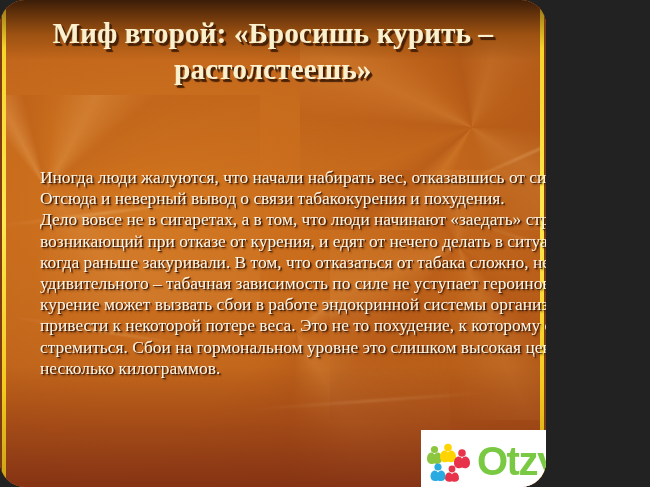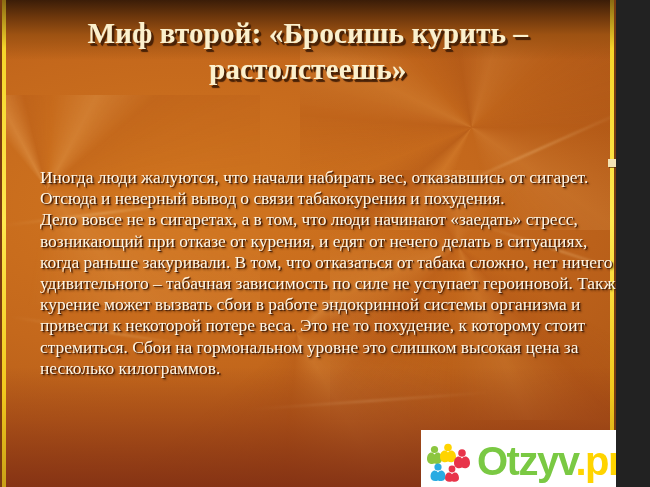--- a/index.html
+++ b/index.html
@@ -2,25 +2,26 @@
 <html><head>
 <meta charset="utf-8">
 <style>
   html, body {
     margin: 0;
     padding: 0;
     background: #222;
   }
   .slide {
     position: relative;
-    width: 616px;
+    width: 546px;
     height: 487px;
     overflow: hidden;
     font-family: "Liberation Serif", "DejaVu Serif", serif;
     background: #c3651a;
+    border-radius: 25px;
   }
 
   
   .bg-base {
     position: absolute;
     inset: 0;
     background:
       radial-gradient(120% 80% at 30% 42%, #d2761f 0%, #c4681c 40%, #b25a18 72%, #9c4a15 100%);
   }
   .bg-top-fade {

